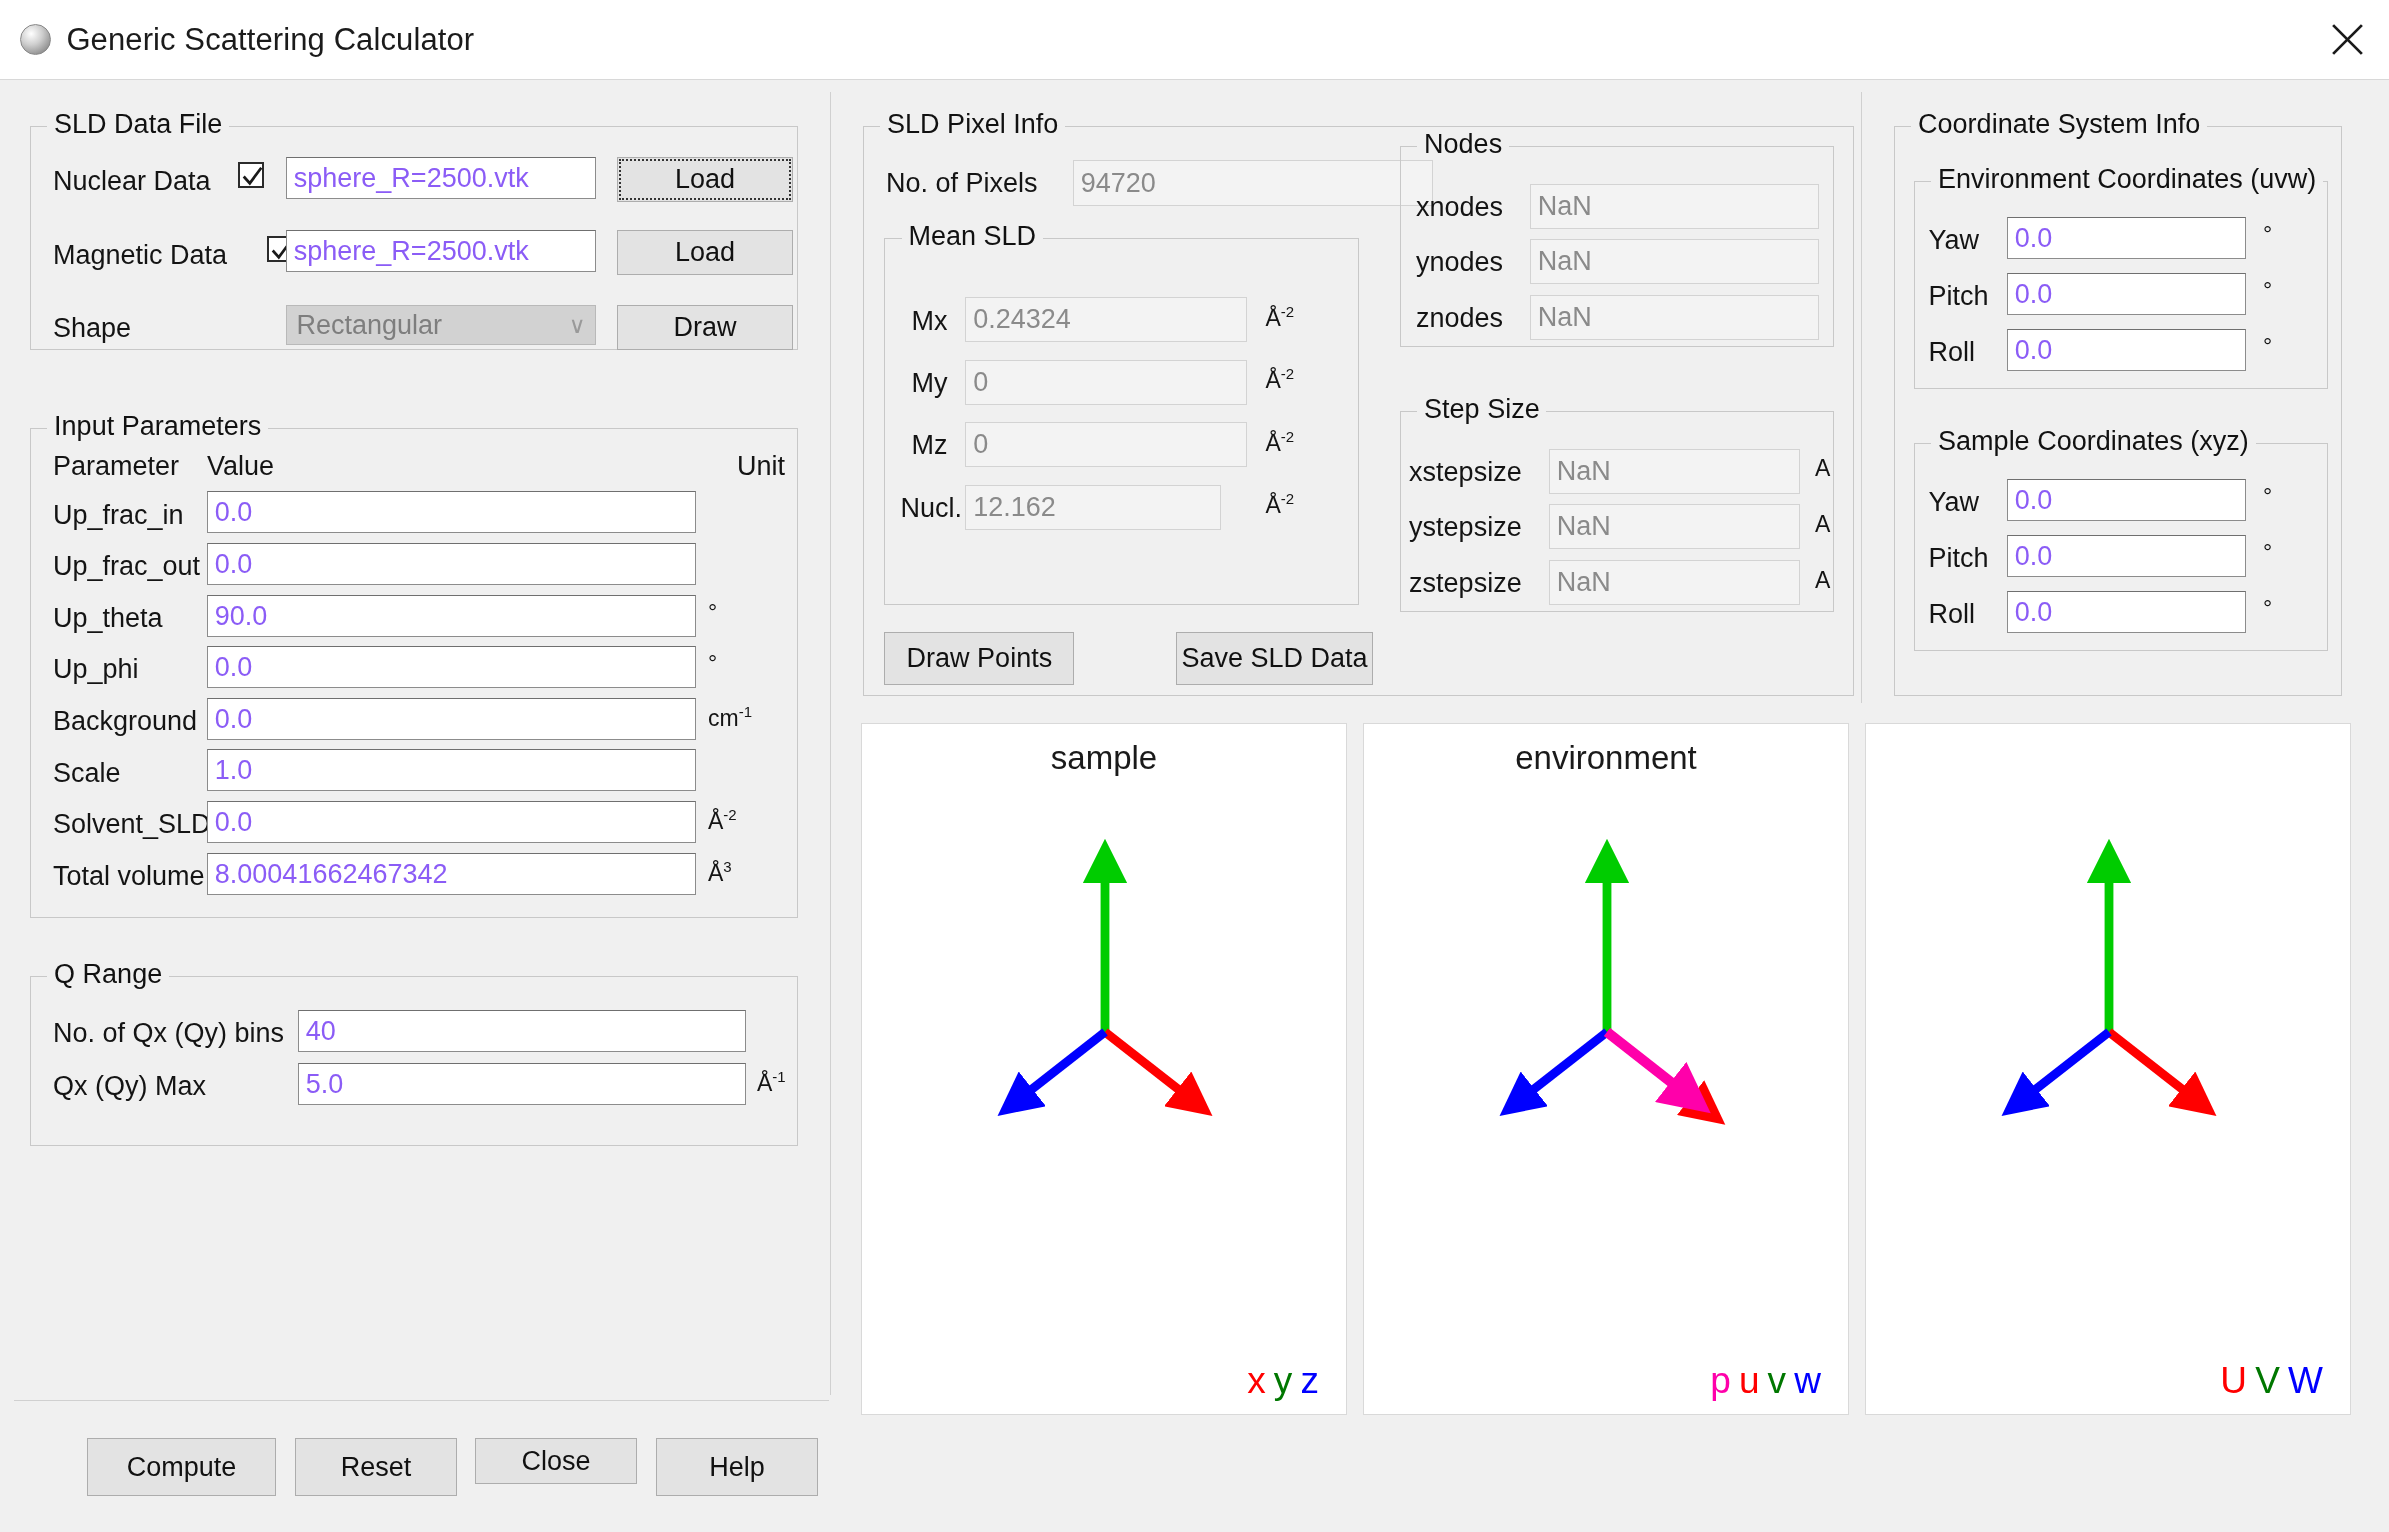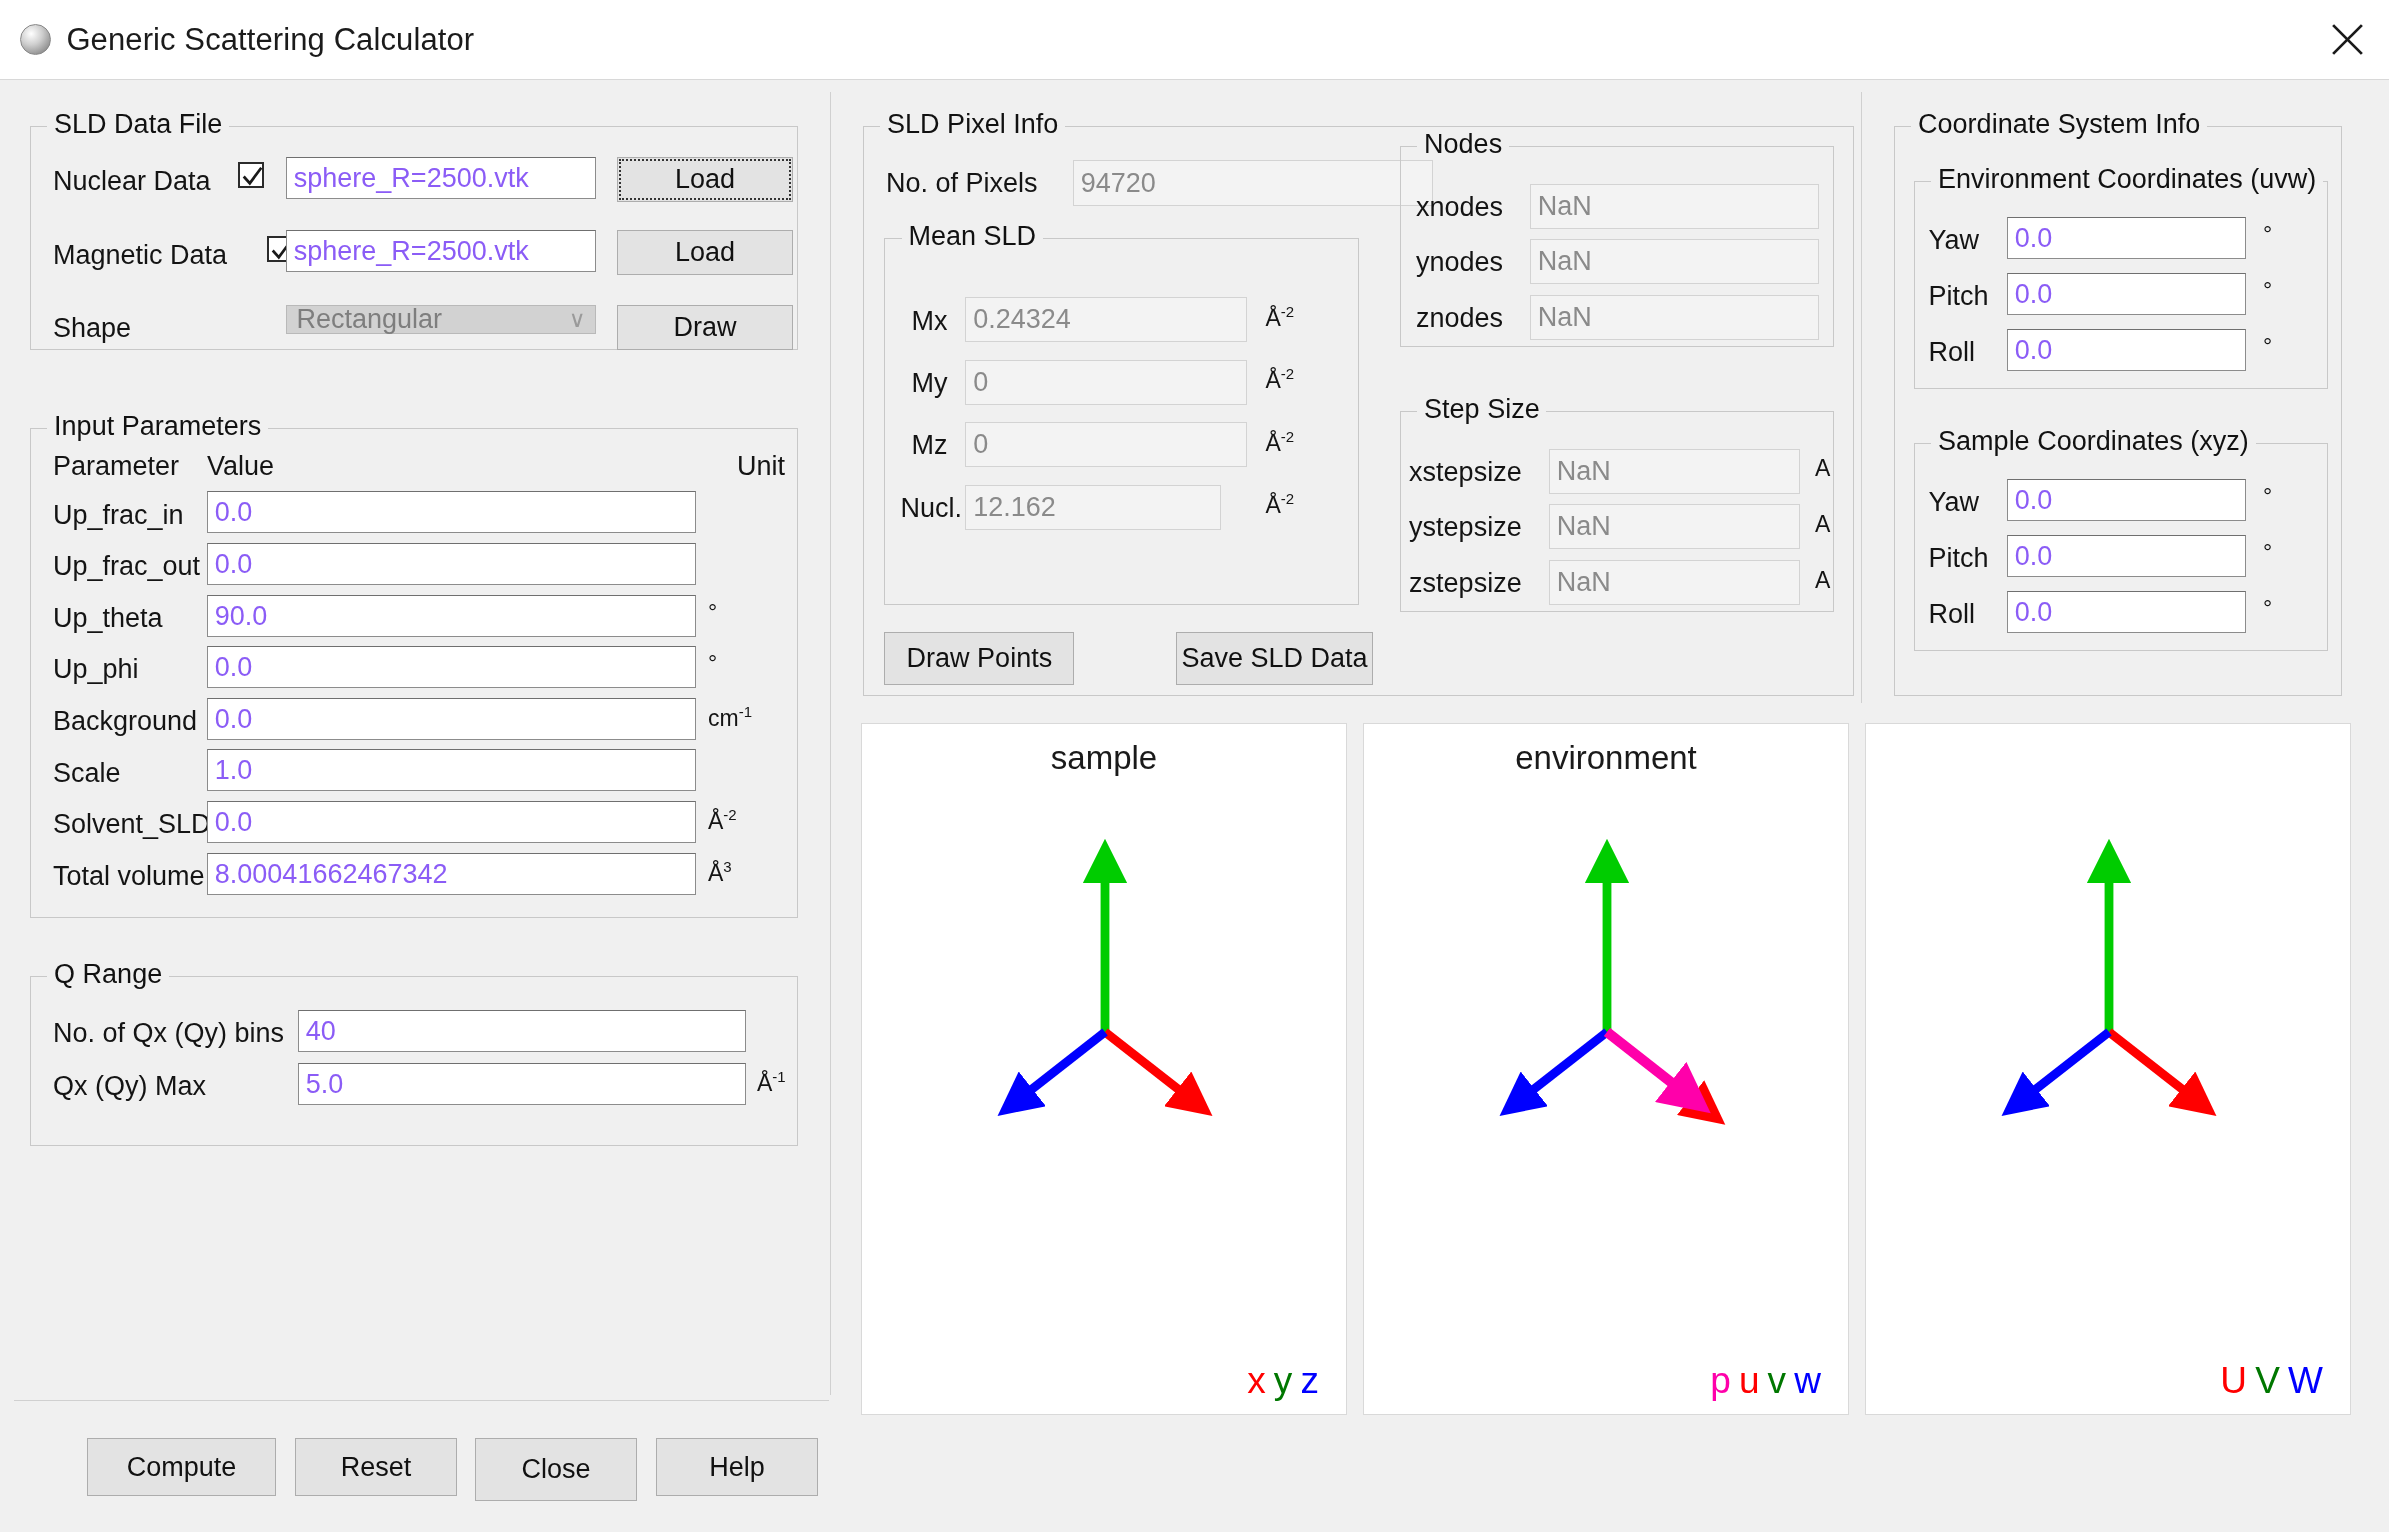--- a/index.html
+++ b/index.html
@@ -156,21 +156,21 @@
     <div class="lbl" style="position:absolute; left:22px; top:113px;">Magnetic Data</div>
     <div class="cbox" style="left:236px; top:109px;">
       <svg width="23" height="23" viewBox="0 0 34 34">
           <polyline points="4,17 13,27 30,4" fill="none" stroke="#1a1a1a" stroke-width="4"></polyline>
         </svg>
     </div>
     <div class="tf" style="left:255px; top:103px; width:310px; height:42px;">sphere_R=2500.vtk</div>
     <div class="btn" style="left:586px; top:103px; width:176px; height:45px;">Load</div>
 
     <div class="lbl" style="position:absolute; left:22px; top:186px;">Shape</div>
-    <div class="combo" style="left:255px; top:178px; width:310px; height:29px;">
+    <div class="combo" style="left:255px; top:178px; width:310px; height:40px;">
       <span>Rectangular</span>
       <span class="chev">∨</span>
     </div>
     <div class="btn" style="left:586px; top:178px; width:176px; height:45px;">Draw</div>
   </div>
 
   <div class="group" style="left:30px; top:428px; width:768px; height:490px;">
     <div class="legend">Input Parameters</div>
 
     <div class="lbl" style="position:absolute; left:22px; top:22px;">Parameter</div>
@@ -380,17 +380,17 @@
       <line x1="358" y1="454" x2="500" y2="565" stroke="#ff0000" stroke-width="13" marker-end="url(#ah-red-3)"></line>
       <line x1="358" y1="454" x2="216" y2="565" stroke="#0000ff" stroke-width="13" marker-end="url(#ah-blue-3)"></line>
     </svg>
     <div class="legendrow">
       <span style="color:#ff0000">U</span><span style="color:#007700">V</span><span style="color:#0000ff">W</span>
     </div>
   </div>
 
   <div class="btn" style="left:87px; top:1438px; width:189px; height:58px;">Compute</div>
   <div class="btn" style="left:295px; top:1438px; width:162px; height:58px;">Reset</div>
-  <div class="btn" style="left:475px; top:1438px; width:162px; height:63px;text-align:right;">Close</div>
+  <div class="btn" style="left:475px; top:1438px; width:162px; height:46px;text-align:right;">Close</div>
   <div class="btn" style="left:656px; top:1438px; width:162px; height:58px;">Help</div>
 
 </div>
 
 
 </body></html>

